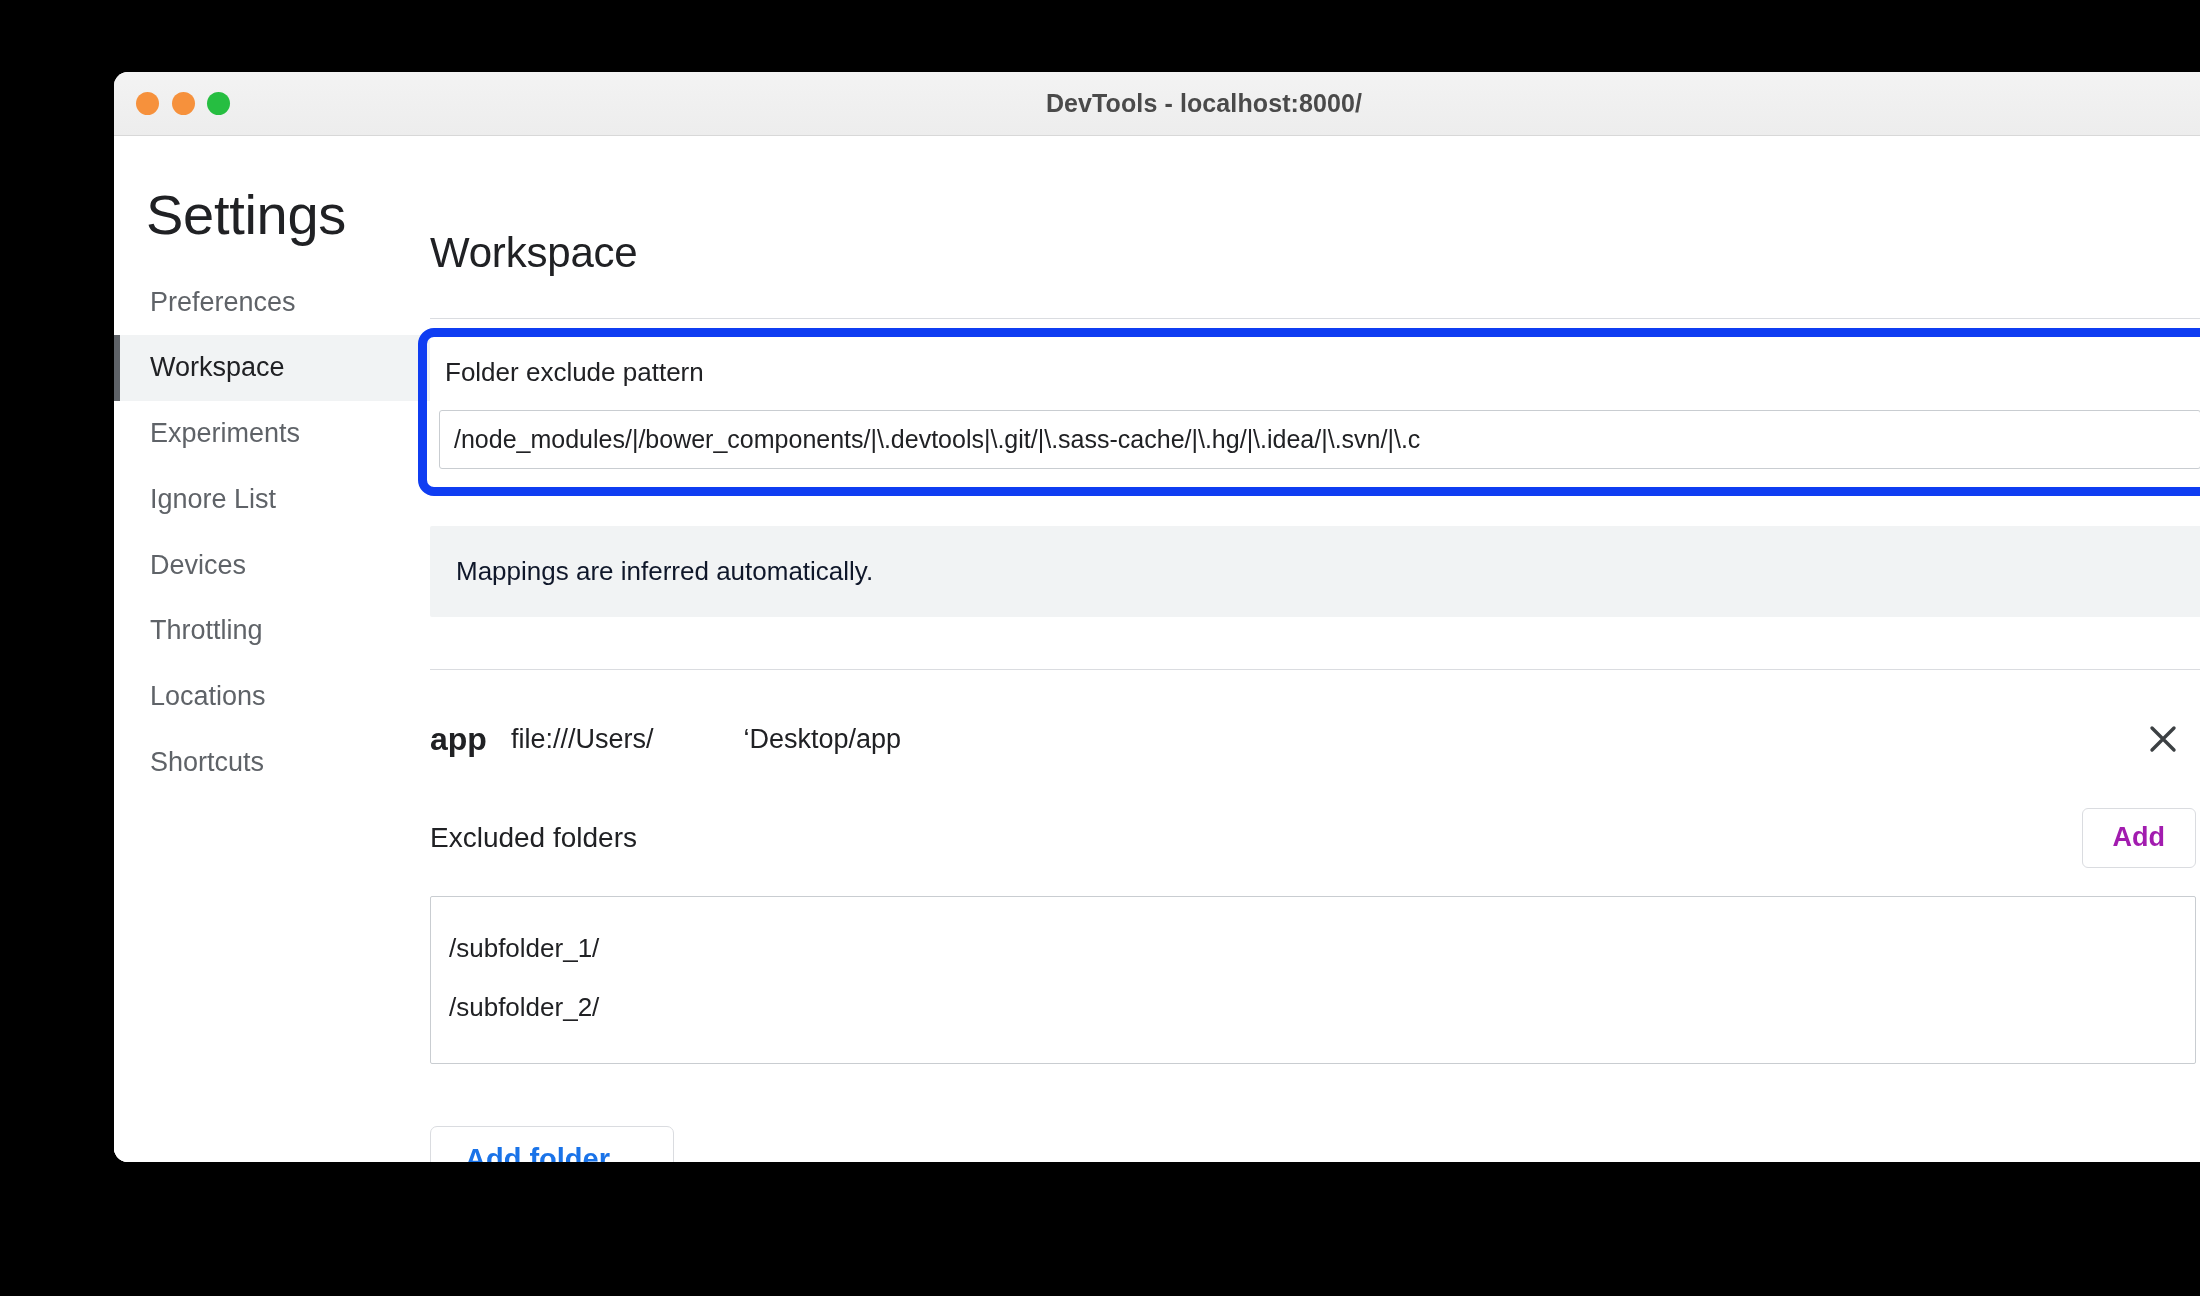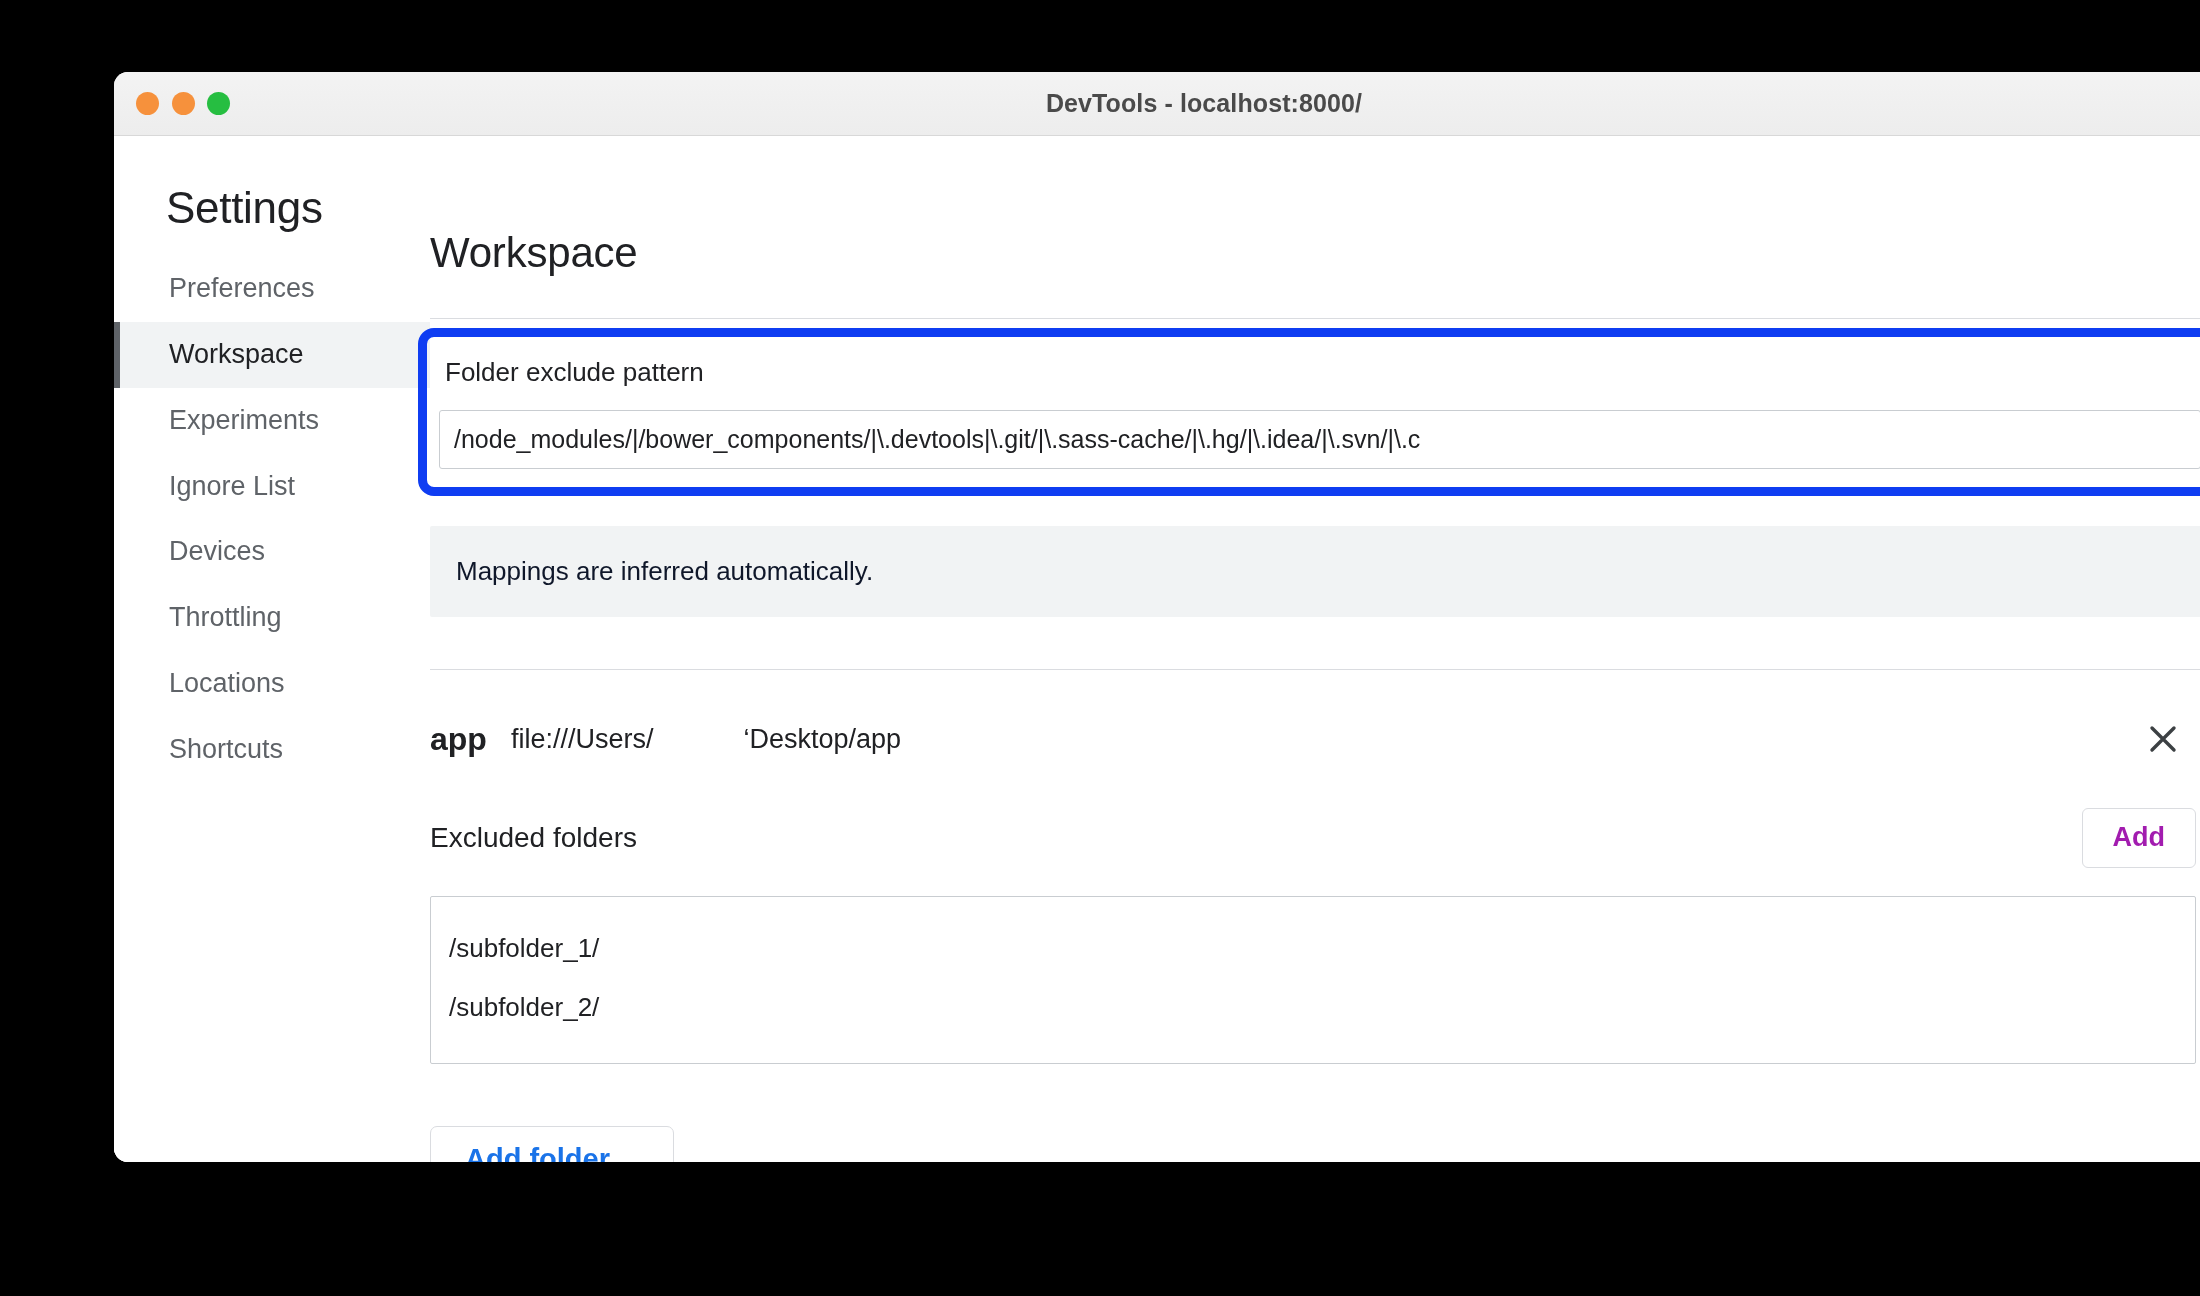--- a/index.html
+++ b/index.html
@@ -105,32 +105,32 @@
   .dialog-close svg { display:block; }
 
   
   .sidebar {
     flex: 0 0 316px;
     padding-top: 48px;
     background: #ffffff;
     user-select: none;
   }
   .sidebar-title {
-    font-size: 44px;
+    font-size: 56px;
     font-weight: 400;
     color: #202124;
-    padding: 0 0 24px 52px;
+    padding: 0 0 24px 32px;
     letter-spacing: -0.3px;
     line-height: 1.1;
   }
   .nav-item {
     position: relative;
     font-size: 27px;
     color: #5f6368;
-    padding: 16px 0 16px 55px;
+    padding: 16px 0 16px 36px;
     cursor: pointer;
     line-height: 1.25;
     white-space: nowrap;
   }
   .nav-item.selected {
     background: #f1f3f4;
     color: #202124;
   }
   .nav-item.selected::before {
     content: "";

